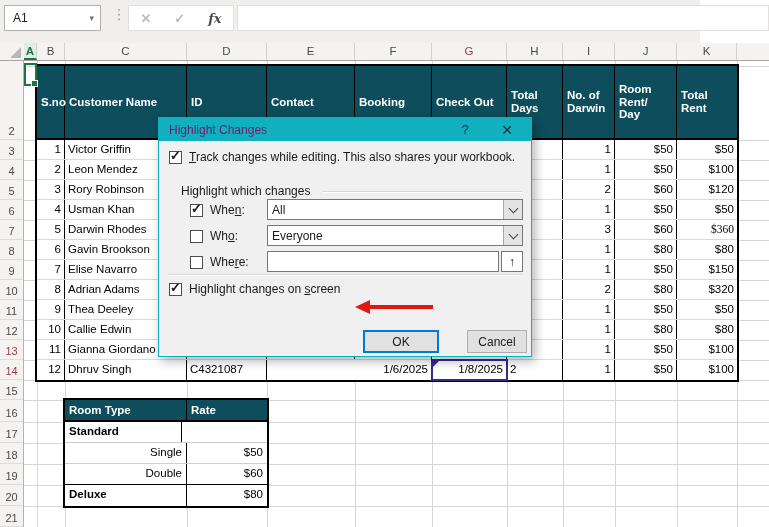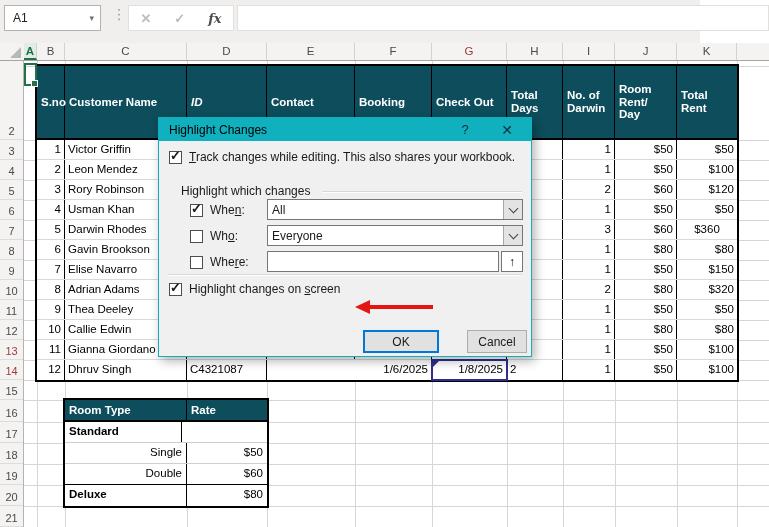--- a/index.html
+++ b/index.html
@@ -77,21 +77,21 @@
   .rt-cell{font-size:11.5px;color:#000;line-height:19px;padding:0 4px;border-right:1px solid #000;
            box-sizing:border-box;flex:none;overflow:hidden;white-space:nowrap;}
   .rt-cell:last-child{border-right:none;}
   .rt-bold{font-weight:bold;text-align:left;}
   .rt-right{text-align:right;}
 
   
   .dialog{position:absolute;left:158px;top:117px;width:374px;height:240px;background:#f0f0f0;
           border:1px solid #0fafbe;box-sizing:border-box;z-index:40;box-shadow:3px 4px 10px rgba(0,0,0,.3);}
   .dlg-title{height:23px;background:#10b0be;display:flex;align-items:center;position:relative;}
-  .dlg-title .ttl{padding-left:10px;font-size:12px;color:#000000;}
+  .dlg-title .ttl{padding-left:10px;font-size:12px;color:#701a75;}
   .dlg-btn{position:absolute;top:0;width:22px;height:23px;display:flex;align-items:center;justify-content:center;
            font-size:13px;color:#0e2f38;cursor:default;}
   .dlg-help{left:295px;}
   .dlg-close{left:337px;font-size:14px;}
   .dlg-body{position:relative;height:217px;font-size:12px;color:#1a1a1a;}
   .dlg-row{position:absolute;display:flex;align-items:center;gap:7px;white-space:nowrap;}
   .cb{width:13px;height:13px;background:#fff;border:1px solid #4d4d4d;box-sizing:border-box;position:relative;flex:none;}
   .cb.checked::after{content:"✓";position:absolute;left:0px;top:-4px;font-size:13px;font-weight:bold;color:#1a1a1a;}
   .r-track{left:10px;top:9px;}
   .grp-label{position:absolute;left:22px;top:43px;}
@@ -225,21 +225,21 @@
   </div>
 
   <div class="sel-a1">
       <div class="handle"></div>
     </div>
 
   <div class="mtable">
     <div class="mt-header">
         <div class="mt-hcell" style="width: 28px;">S.no</div>
         <div class="mt-hcell" style="width: 122px;">Customer Name</div>
-        <div class="mt-hcell" style="width: 80px; font-style: italic;">ID</div>
+        <div class="mt-hcell" style="width: 80px;">ID</div>
         <div class="mt-hcell" style="width: 88px;">Contact</div>
         <div class="mt-hcell" style="width: 77px;">Booking</div>
         <div class="mt-hcell" style="width: 75px;">Check Out</div>
         <div class="mt-hcell" style="width: 56px;">Total Days</div>
         <div class="mt-hcell" style="width: 52px;">No. of Darwin</div>
         <div class="mt-hcell" style="width: 62px;">Room Rent/ Day</div>
         <div class="mt-hcell" style="width: 60px;">Total Rent</div>
       </div>
     <div id="mt-body">
         <div class="mt-row">
@@ -293,21 +293,21 @@
         <div class="mt-row">
           <div class="mt-cell" style="width: 28px; text-align: right;">5</div>
           <div class="mt-cell" style="width: 122px; text-align: left;">Darwin Rhodes</div>
           <div class="mt-cell" style="width: 80px; text-align: left;"></div>
           <div class="mt-cell" style="width: 88px; text-align: left;"></div>
           <div class="mt-cell" style="width: 77px; text-align: right;"></div>
           <div class="mt-cell" style="width: 75px; text-align: right;"></div>
           <div class="mt-cell" style="width: 56px; text-align: left;"></div>
           <div class="mt-cell" style="width: 52px; text-align: right;">3</div>
           <div class="mt-cell" style="width: 62px; text-align: right;">$60</div>
-          <div class="mt-cell" style="width: 60px; text-align: center;">$360</div>
+          <div class="mt-cell" style="width: 60px; text-align: right; font-family: Liberation Serif, serif;">$360</div>
         </div>
         <div class="mt-row">
           <div class="mt-cell" style="width: 28px; text-align: right;">6</div>
           <div class="mt-cell" style="width: 122px; text-align: left;">Gavin Brookson</div>
           <div class="mt-cell" style="width: 80px; text-align: left;"></div>
           <div class="mt-cell" style="width: 88px; text-align: left;"></div>
           <div class="mt-cell" style="width: 77px; text-align: right;"></div>
           <div class="mt-cell" style="width: 75px; text-align: right;"></div>
           <div class="mt-cell" style="width: 56px; text-align: left;"></div>
           <div class="mt-cell" style="width: 52px; text-align: right;">1</div>

